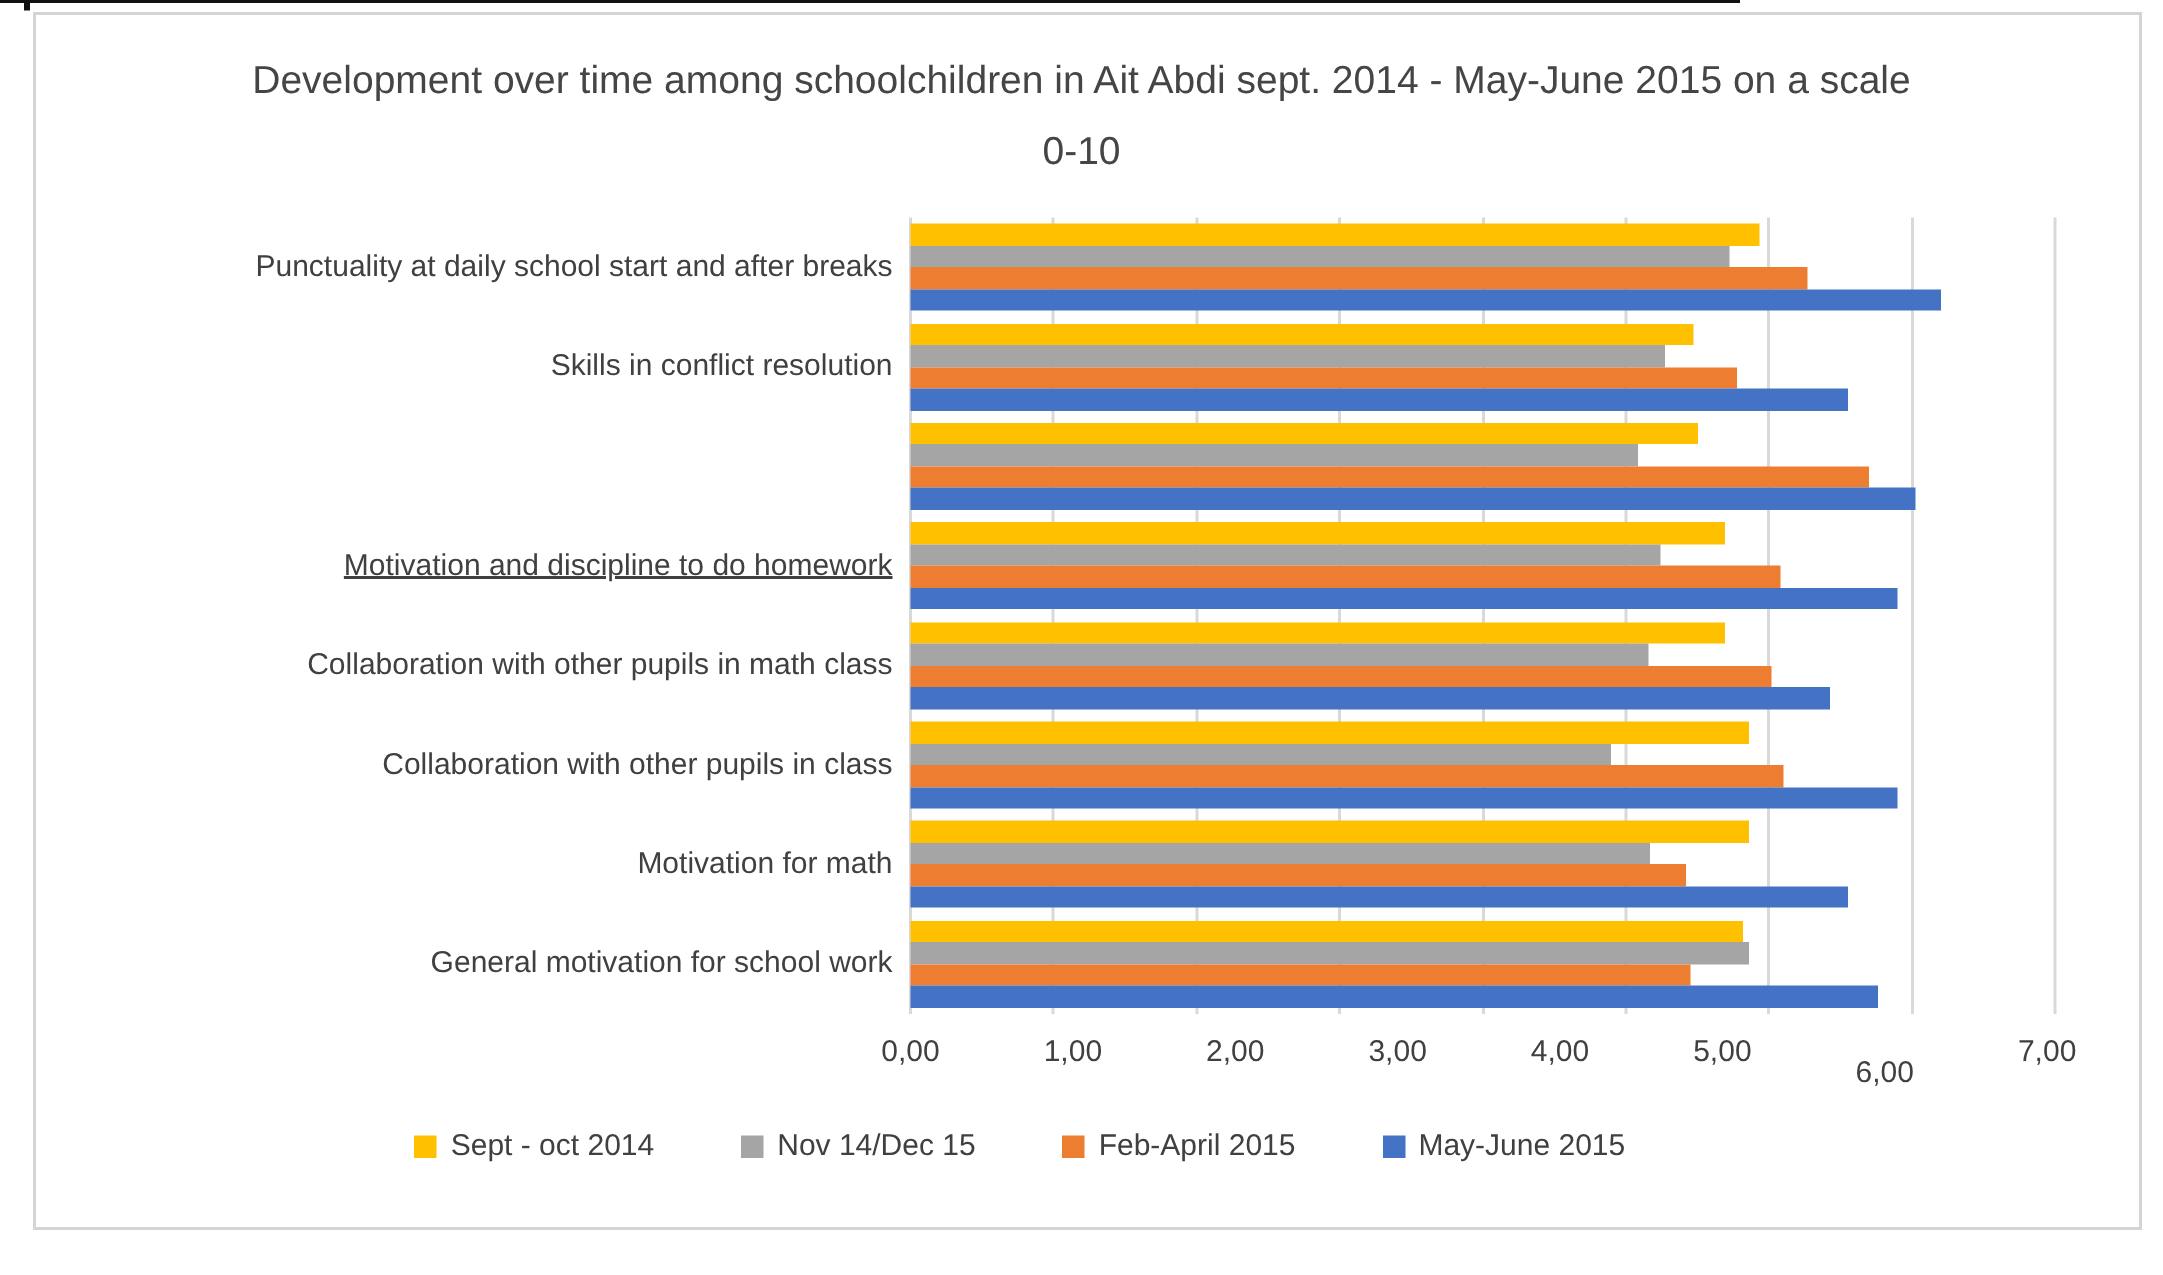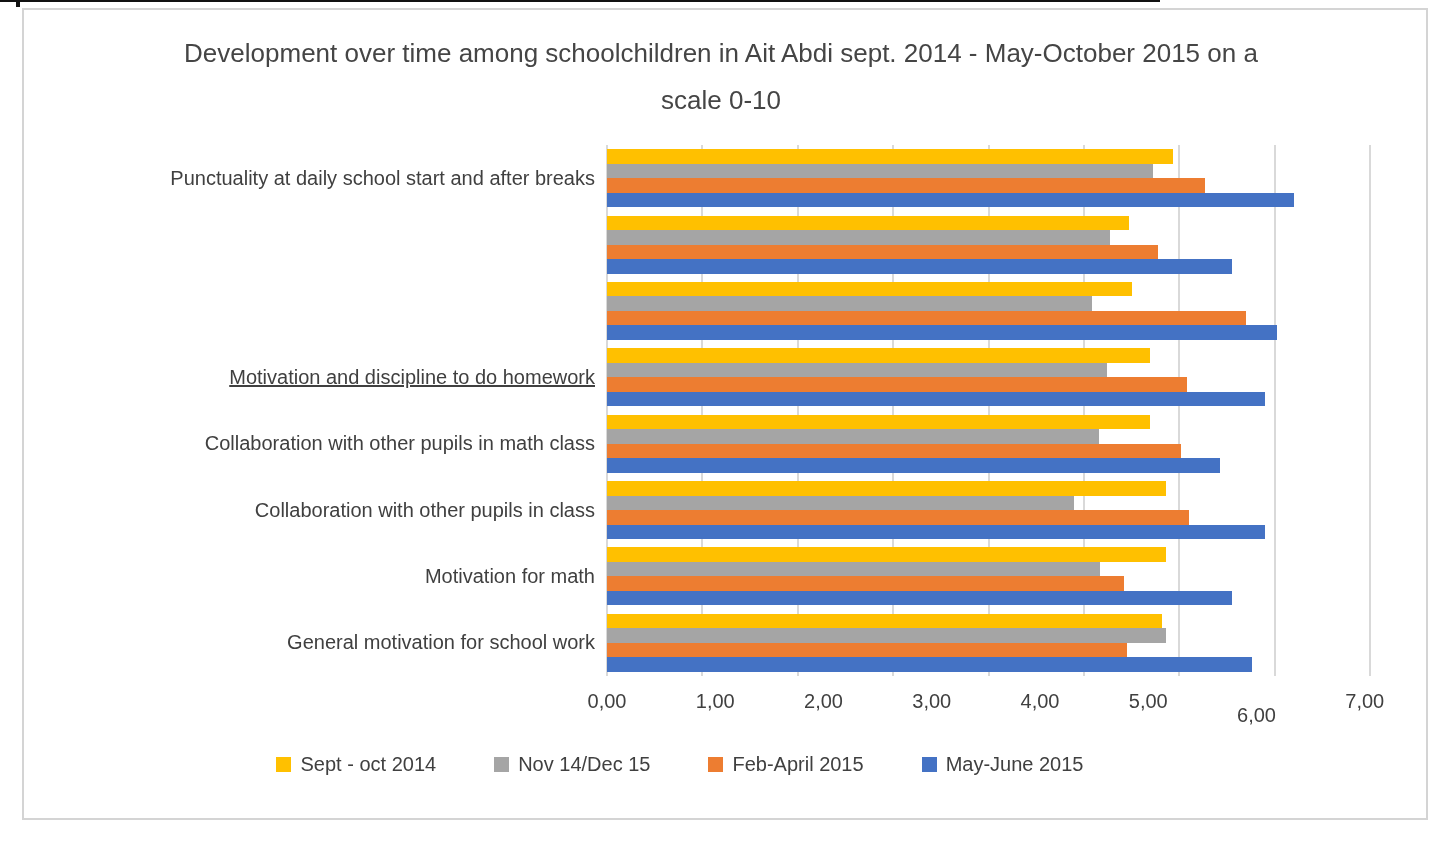--- a/index.html
+++ b/index.html
@@ -30,21 +30,21 @@
 </style>
 </head>
 <body>
 
 <div id="page">
   <div id="top-edge" style="width: 1160px;"></div>
   <div id="top-tick"></div>
 
   <div id="frame"></div>
 
-  <div id="chart-title">Development over time  among schoolchildren in Ait Abdi sept. 2014 - May-October 2015 on a scale 0-10</div>
+  <div id="chart-title">Development over time  among schoolchildren in Ait Abdi sept. 2014 - May-June 2015 on a scale 0-10</div>
 
   <div id="plot">
       <div class="gridline" style="left: 0%; background: rgb(217, 217, 217);"></div>
       <div class="gridline" style="left: 12.5%; background: rgb(217, 217, 217);"></div>
       <div class="gridline" style="left: 25%; background: rgb(217, 217, 217);"></div>
       <div class="gridline" style="left: 37.5%; background: rgb(217, 217, 217);"></div>
       <div class="gridline" style="left: 50%; background: rgb(217, 217, 217);"></div>
       <div class="gridline" style="left: 62.5%; background: rgb(217, 217, 217);"></div>
       <div class="gridline" style="left: 75%; background: rgb(217, 217, 217);"></div>
       <div class="gridline" style="left: 87.5%; background: rgb(217, 217, 217);"></div>
@@ -94,20 +94,21 @@
       <div class="cat-row" style="top: 464.625px; height: 66.375px;">
         <div class="bar" style="width: 72.75%; background: rgb(255, 192, 0);"></div>
         <div class="bar" style="width: 73.25%; background: rgb(165, 165, 165);"></div>
         <div class="bar" style="width: 68.125%; background: rgb(237, 125, 49);"></div>
         <div class="bar" style="width: 84.5%; background: rgb(68, 114, 196);"></div>
       </div>
     </div>
 
   <div id="cats">
       <div class="cat-label" style="top: 0px; height: 66.375px;">Punctuality at daily school start and after breaks</div>
+      <div class="cat-label" style="top: 66.375px; height: 66.375px;">Skills in conflict resolution</div>
       <div class="cat-label" style="top: 199.125px; height: 66.375px; text-decoration: underline;">Motivation and discipline to do homework</div>
       <div class="cat-label" style="top: 265.5px; height: 66.375px;">Collaboration with other pupils in math class</div>
       <div class="cat-label" style="top: 331.875px; height: 66.375px;">Collaboration with other pupils in class</div>
       <div class="cat-label" style="top: 398.25px; height: 66.375px;">Motivation for math</div>
       <div class="cat-label" style="top: 464.625px; height: 66.375px;">General motivation for school work</div>
     </div>
 
   <div id="ticks">
       <span class="tick-label" style="left: 0%;">0,00</span>
       <span class="tick-label" style="left: 12.5%;">1,00</span>

